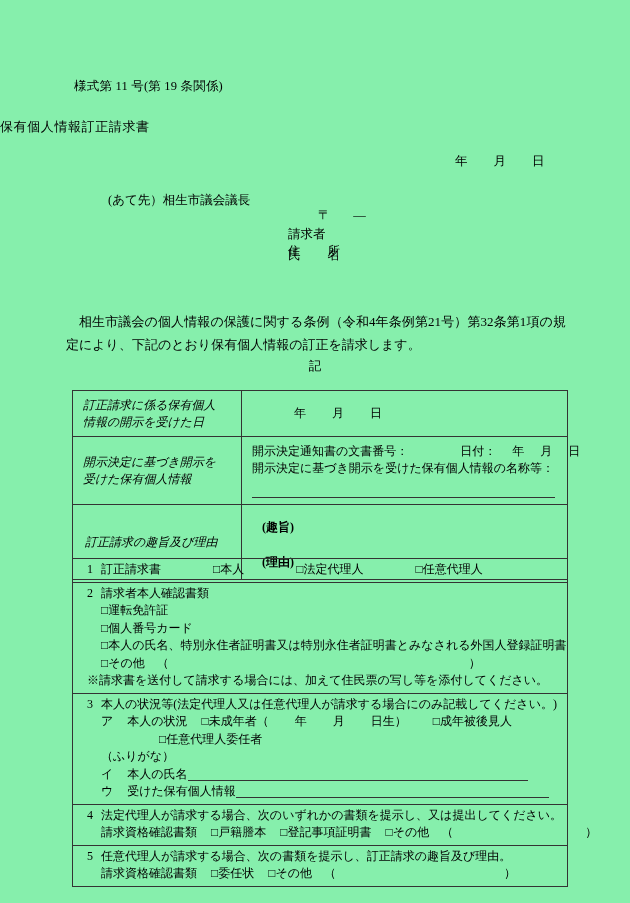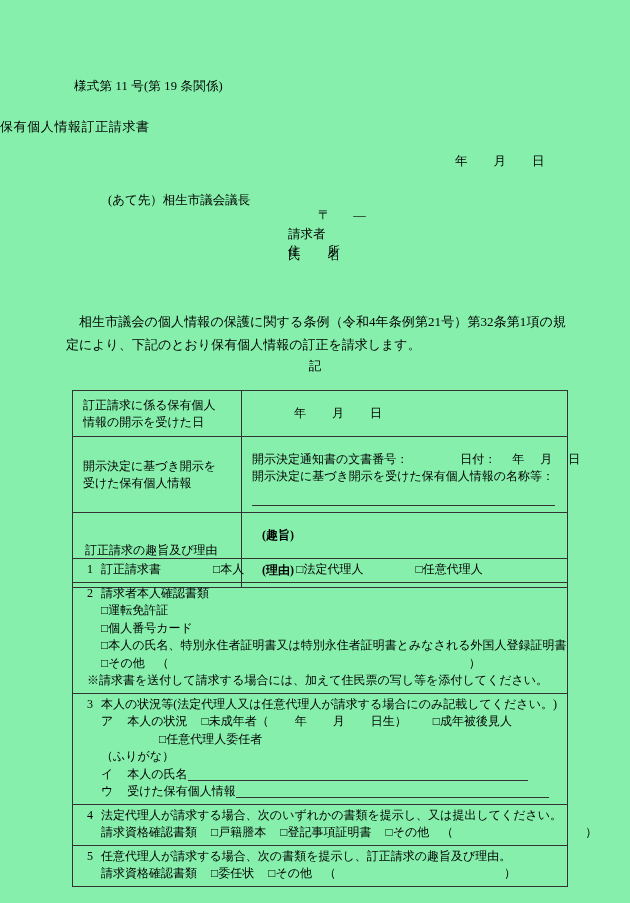--- a/index.html
+++ b/index.html
@@ -138,31 +138,32 @@
   }
   .tbl1 td {
     border: 1px solid #333;
     vertical-align: middle;
     padding: 0;
   }
   .tbl1 .lbl {
     width: 158px;
     padding: 6px 0 5px 10px;
     line-height: 17px;
+    font-style: italic;
   }
   .tbl1 .lbl.center1 { padding-left: 12px; }
   .tbl1 .val { padding: 6px 8px 6px 10px; line-height: 17px; }
 
   .row1-date {
     padding-left: 42px;
     white-space: nowrap;
   }
   .row1-date .sp { display: inline-block; width: 26px; }
 
-  .row2-l1 { white-space: nowrap; margin-top: 8px; }
+  .row2-l1 { white-space: nowrap; }
   .row2-l1 .gap1 { display: inline-block; width: 52px; }
   .row2-l1 .sp { display: inline-block; width: 16px; }
   .row2-underline {
     border-bottom: 1px solid #333;
     height: 15px;
     margin-top: 5px;
     margin-right: 4px;
   }
 
   .row3cell { height: 62px; vertical-align: top; font-weight: bold; }

